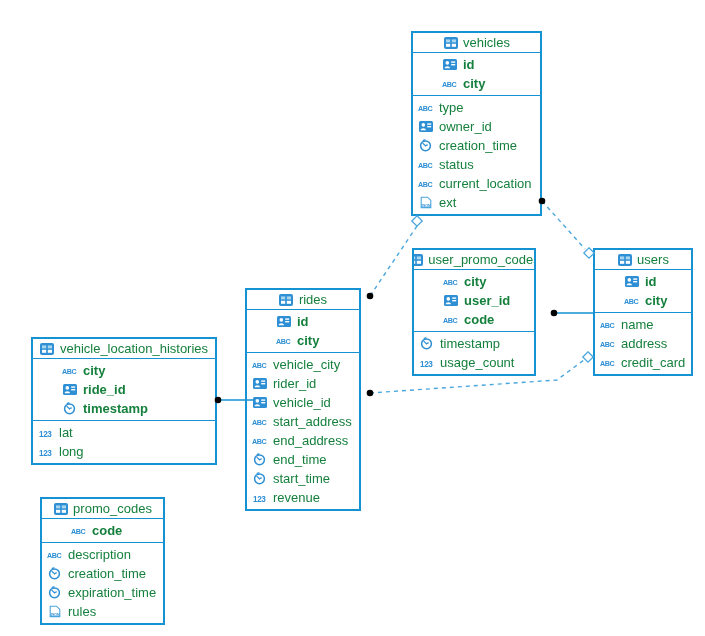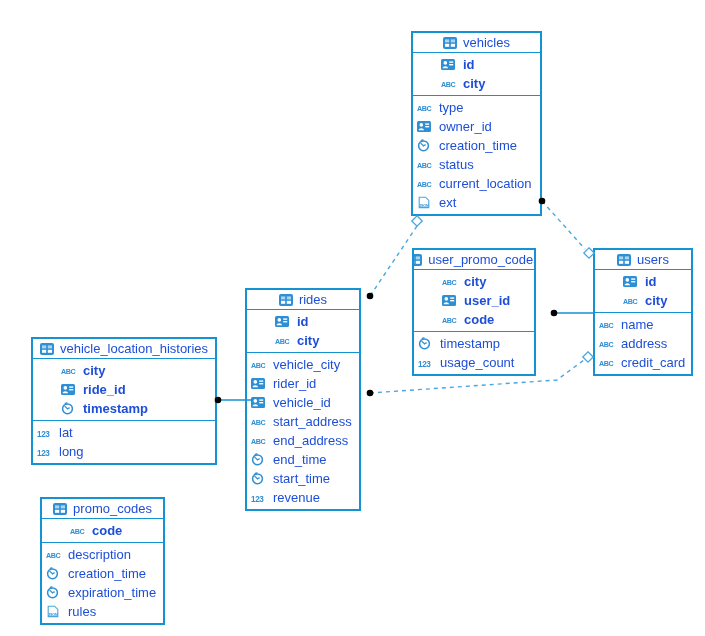--- a/index.html
+++ b/index.html
@@ -9,37 +9,37 @@
     font-family: "Liberation Sans", sans-serif;
     position: relative;
   }
   .canvas {
     position: relative; width: 705px; height: 636px;
     background: #ffffff; overflow: hidden;
   }
   .entity-table {
     position: absolute; background: #ffffff;
     border: 2px solid #1592d2; z-index: 2;
-    font-size: 13px; color: #1d4ed8;
+    font-size: 13px; color: #15803d;
   }
   .thead {
     height: 20px; display: flex; align-items: center; justify-content: center;
     gap: 5px; border-bottom: 1px solid #1592d2; padding: 0 4px;
     white-space: nowrap; overflow: hidden;
   }
   .section { padding: 2px 0; }
   .section.cols { border-top: 1px solid #1592d2; }
   .row {
     height: 19px; display: flex; align-items: center; gap: 5px;
     padding: 0 4px; white-space: nowrap; overflow: hidden;
   }
   .row.key { font-weight: 700; padding-left: 28px; }
   .icon-box {
     width: 17px; min-width: 17px; display: flex;
-    align-items: center; justify-content: flex-start; flex-shrink: 0;
+    align-items: center; justify-content: center; flex-shrink: 0;
   }
   #connections {
     position: absolute; left: 0; top: 0; width: 705px; height: 636px;
     z-index: 3; pointer-events: none;
   }
 </style>
 </head>
 <body>
 
 <div class="canvas" id="canvas">

